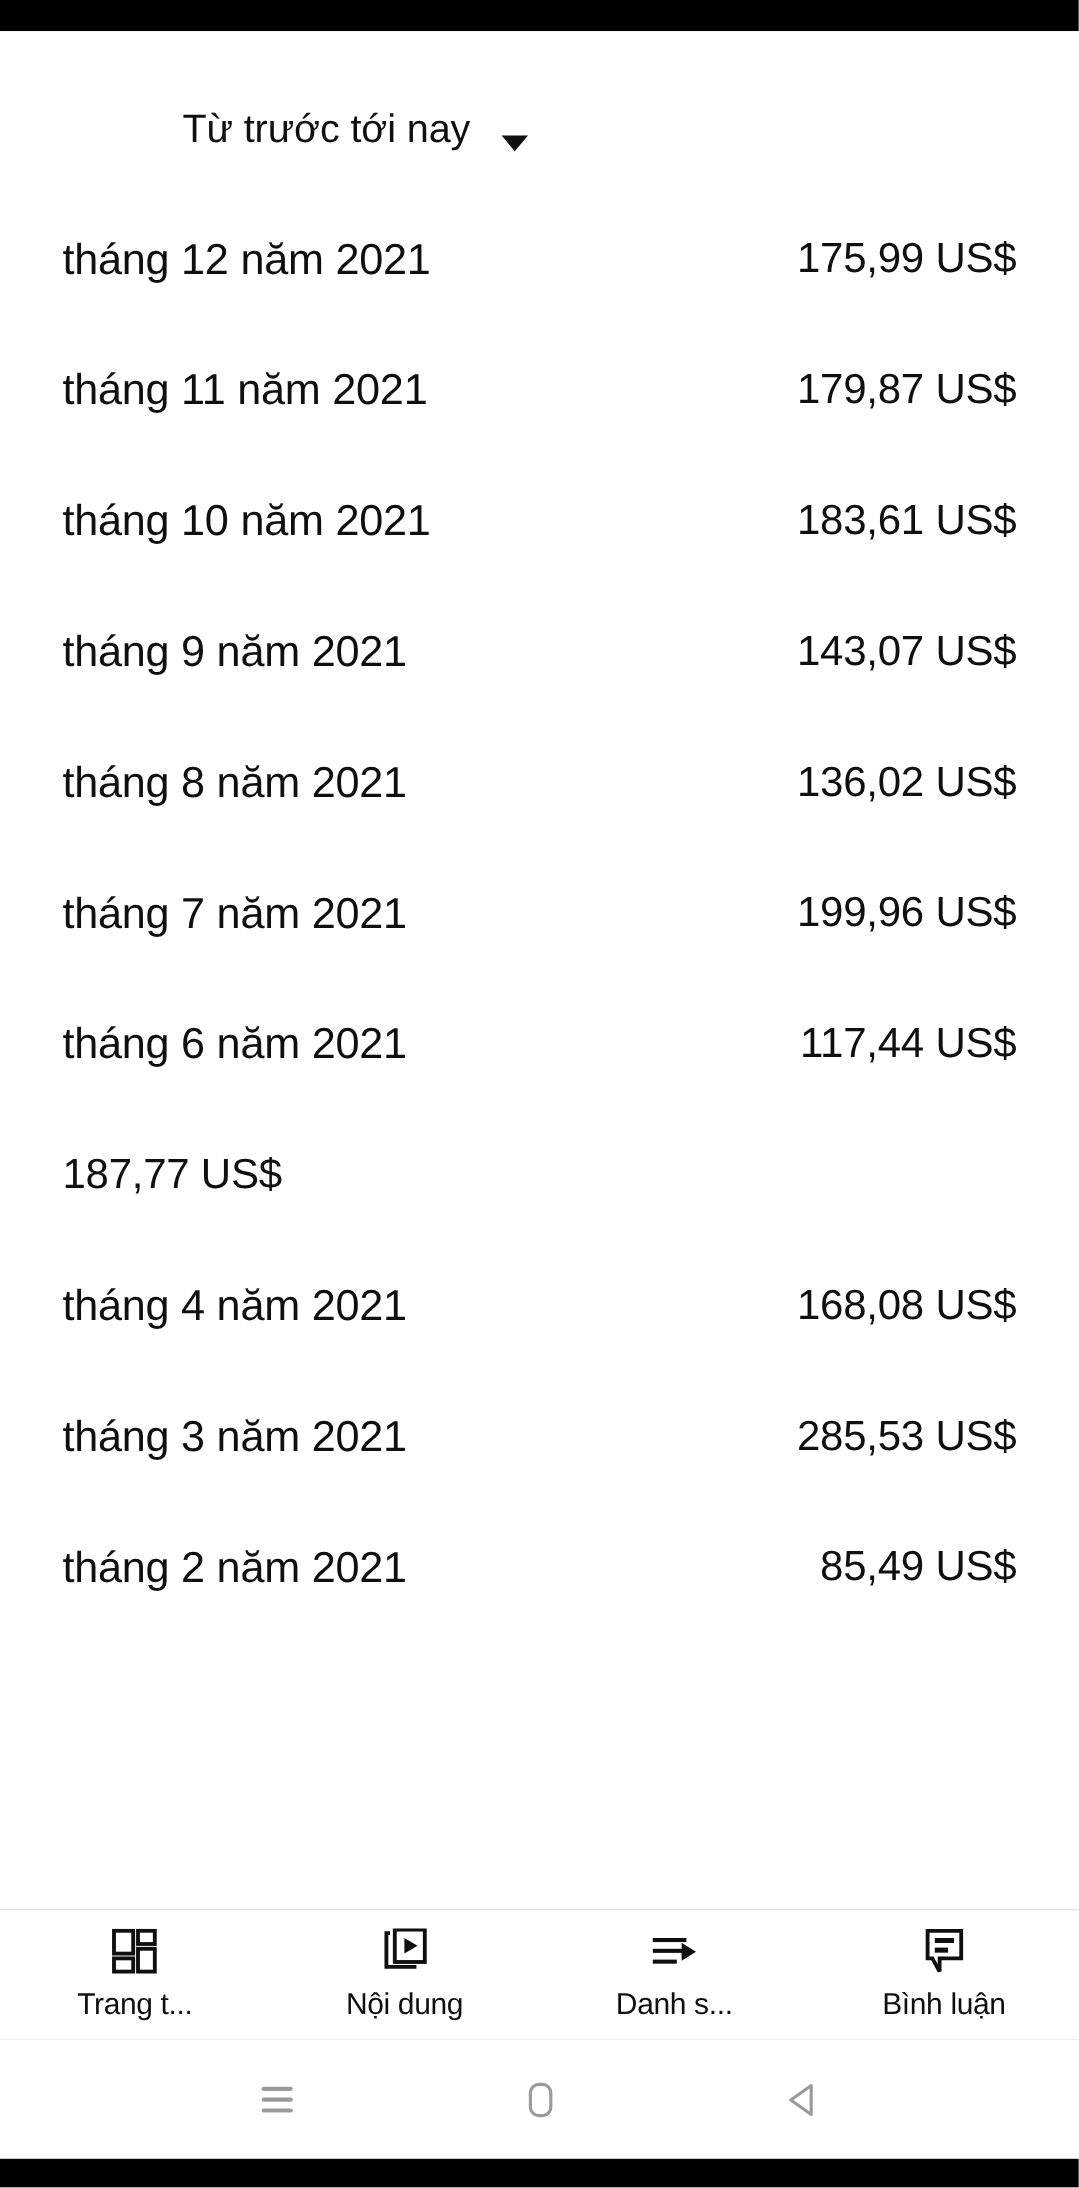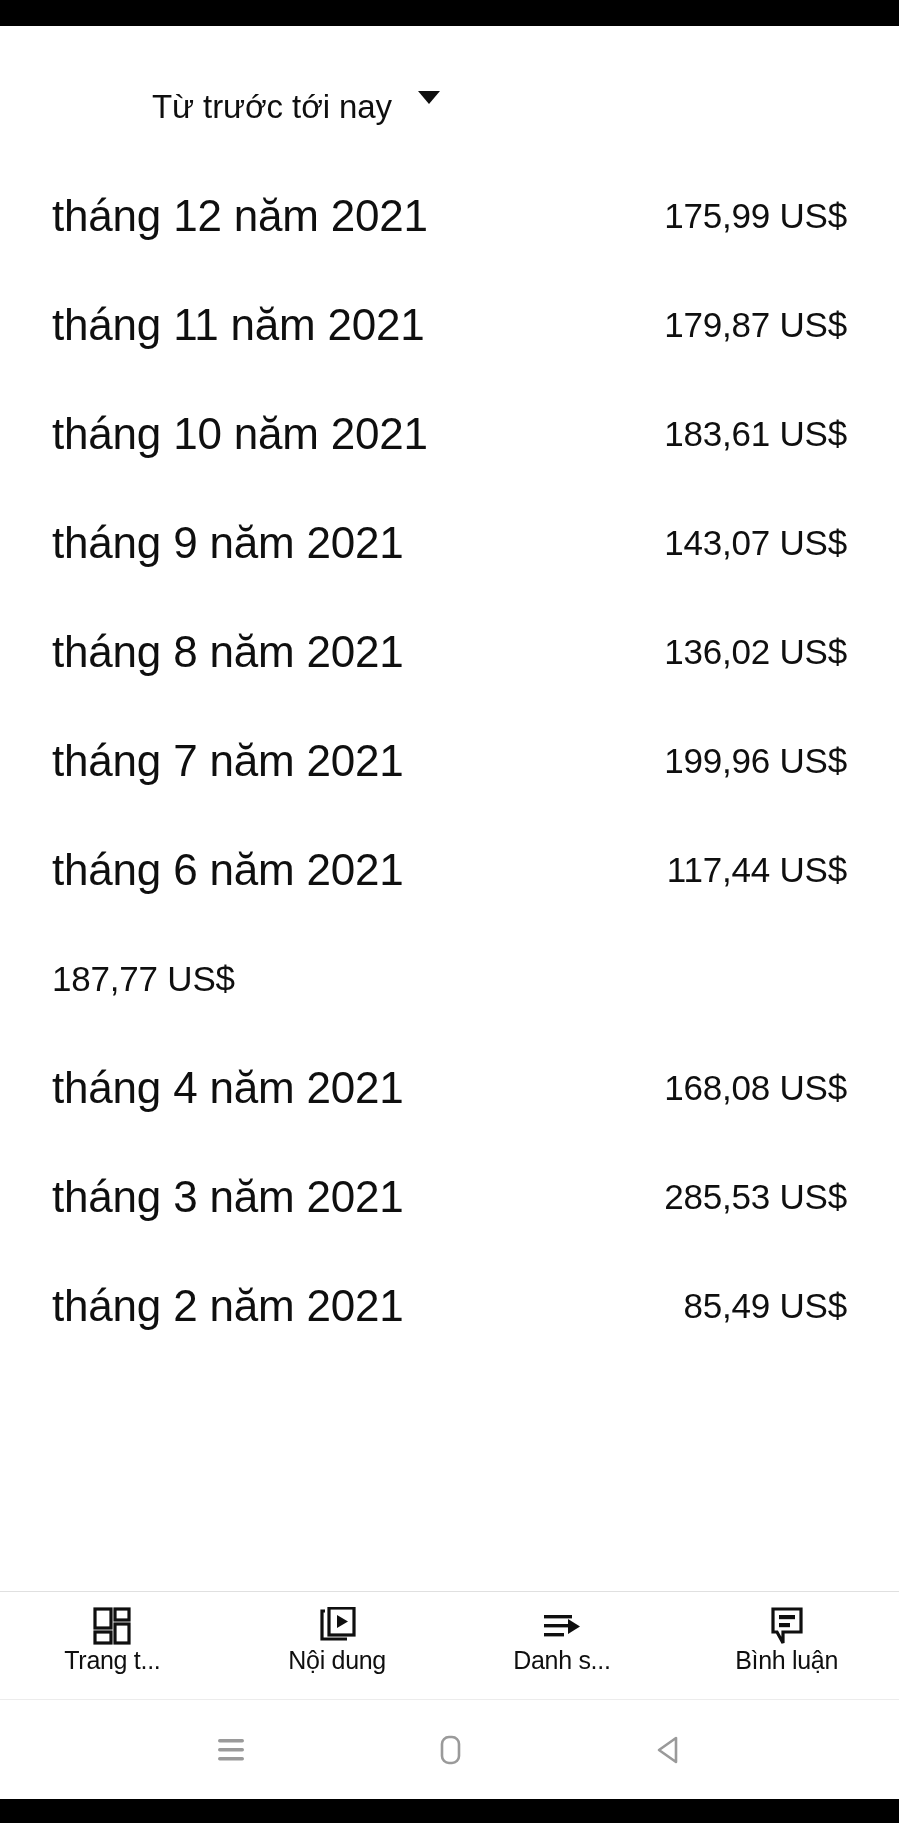--- a/index.html
+++ b/index.html
@@ -27,21 +27,21 @@
   
   .header {
     flex:0 0 135px;
     position:relative;
     background:#ffffff;
   }
   .filter-chip {
     position:absolute;
     left:152px; top:62px;
     display:flex;
-    align-items:flex-start;
+    align-items:flex-end;
     gap:26px;
     cursor:pointer;
   }
   .filter-label {
     font-size:33px;
     color:#0f0f0f;
     letter-spacing:-0.1px;
     white-space:nowrap;
   }
   .caret {
@@ -60,21 +60,21 @@
     overflow:hidden;
   }
   .row {
     height:109px;
     display:flex;
     align-items:center;
     justify-content:space-between;
     cursor:pointer;
   }
   .row-label {
-    font-size:44px;
+    font-size:36px;
     color:#0f0f0f;
     white-space:nowrap;
     letter-spacing:-0.2px;
   }
   .row-value {
     font-size:35px;
     color:#0f0f0f;
     white-space:nowrap;
     letter-spacing:-0.2px;
     text-align:right;
@@ -87,20 +87,21 @@
     background:#ffffff;
     display:flex;
     align-items:flex-start;
     padding-top:14px;
   }
   .tab {
     flex:1 1 20%;
     display:flex;
     flex-direction:column;
     align-items:center;
+    gap:10px;
     cursor:pointer;
     overflow:hidden;
   }
   .tab-icon {
     height:40px;
     display:flex;
     align-items:center;
     justify-content:center;
   }
   .tab-label {

